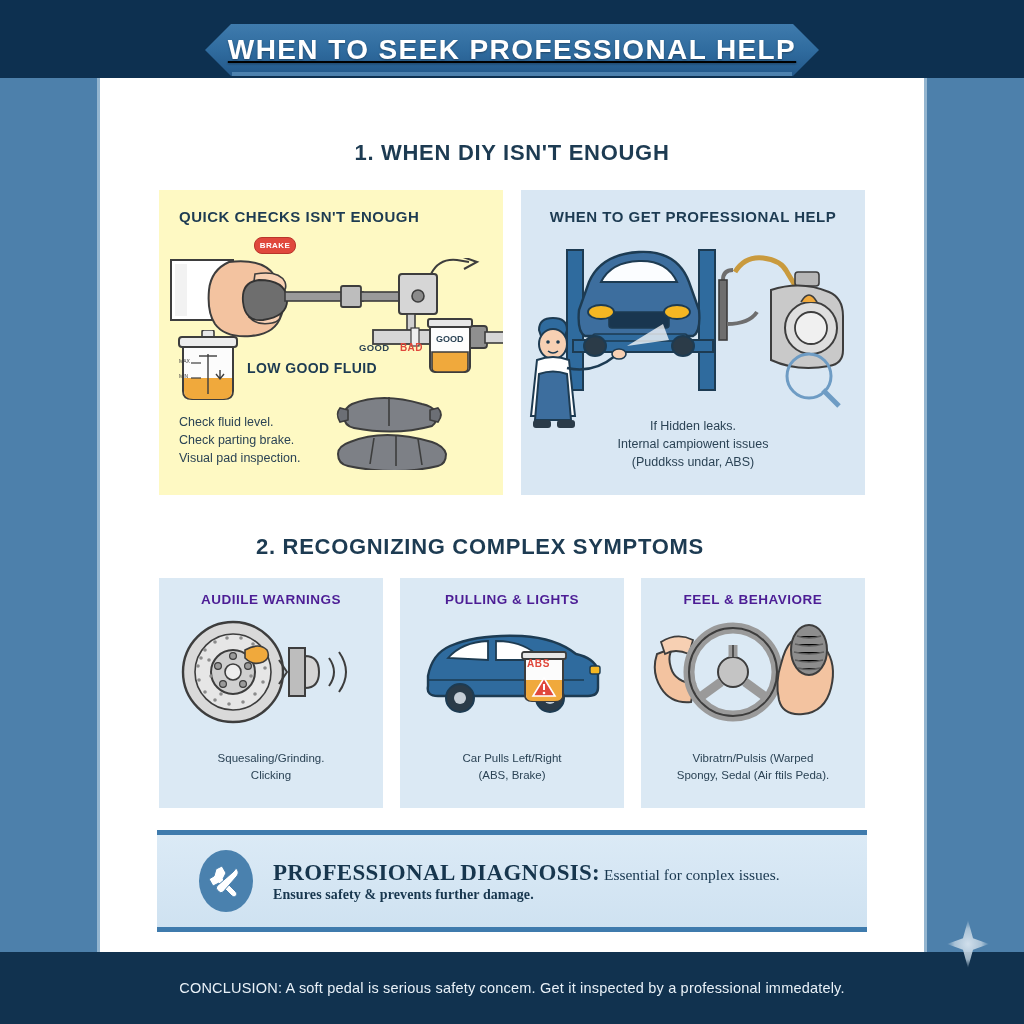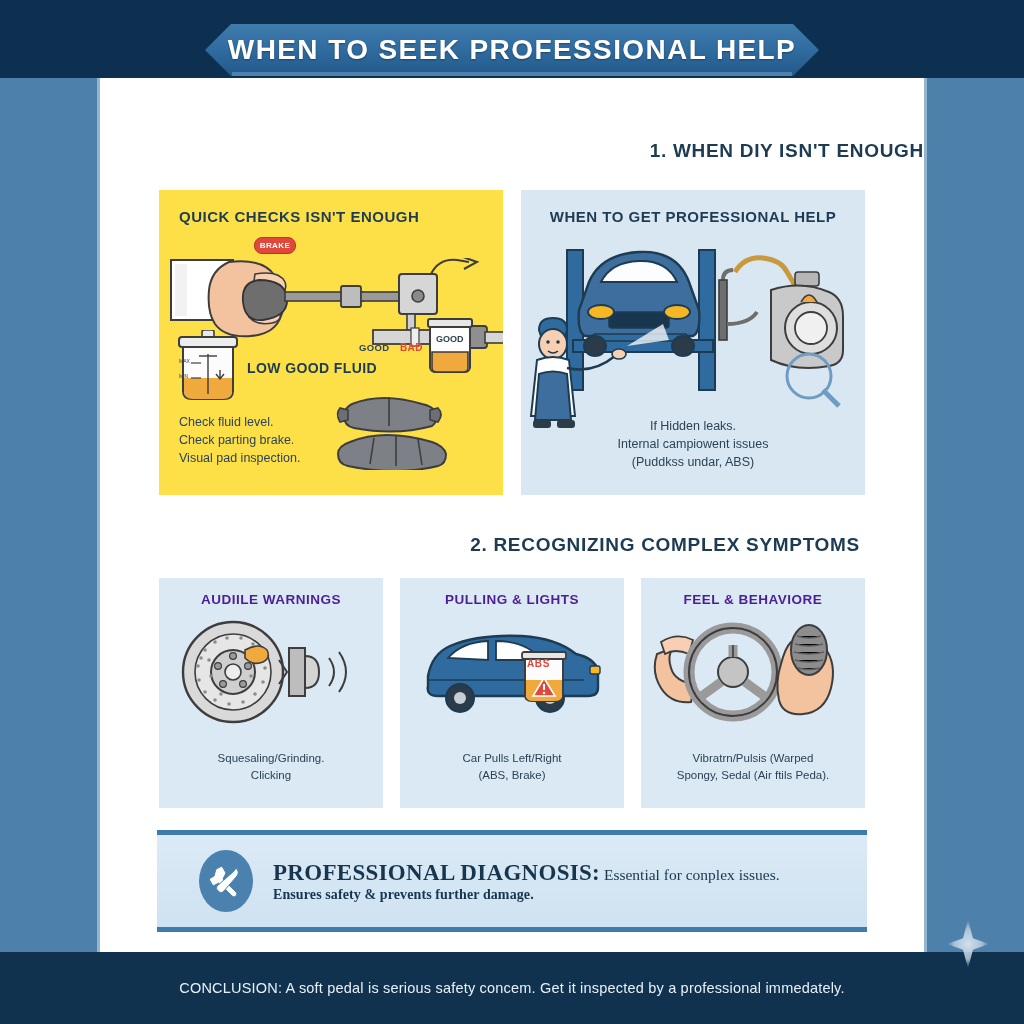--- a/index.html
+++ b/index.html
@@ -23,21 +23,21 @@
   .side-left  { position: absolute; left: 0;   top: 78px; width: 100px; bottom: 72px; background: #4d80ab; }
   .side-right { position: absolute; right: 0;  top: 78px; width: 100px; bottom: 72px; background: #4d80ab; }
   .thin-sep-l { position: absolute; left: 97px;  top: 78px; width: 4px; bottom: 72px; background: #cfe0ec; opacity: .55; }
   .thin-sep-r { position: absolute; right: 97px; top: 78px; width: 4px; bottom: 72px; background: #cfe0ec; opacity: .55; }
 
   
   .ribbon {
     position: absolute; left: 205px; top: 24px; width: 614px; height: 52px;
     background: linear-gradient(180deg, #3f7bad 0%, #2f6b9e 52%, #23588a 100%);
     clip-path: polygon(26px 0, 588px 0, 614px 26px, 588px 52px, 26px 52px, 0 26px);
-    display: flex; align-items: center; justify-content: center;
+    display: flex; align-items: center; justify-content: center; text-decoration: underline;
   }
   .ribbon-text {
     color: #ffffff; font-size: 28px; font-weight: bold;
     letter-spacing: 1.4px; text-transform: uppercase;
     font-family: "Liberation Sans", sans-serif;
     text-shadow: 0 1px 2px rgba(0,0,0,.35);
     white-space: nowrap;
   }
   .ribbon-underline {
     position: absolute; left: 232px; top: 72px; width: 560px; height: 4px;
@@ -45,31 +45,31 @@
   }
 
   
   .page {
     position: absolute; left: 100px; top: 78px; width: 824px; height: 874px;
     background: #ffffff;
   }
 
   
   .sec-heading {
-    text-align: right; color: #1d3b52;
-    font-size: 19px; font-weight: bold; letter-spacing: .7px;
+    text-align: center; color: #1d3b52;
+    font-size: 22px; font-weight: bold; letter-spacing: .7px;
     text-transform: uppercase;
   }
   #sec1-heading { position: absolute; left: 0; top: 62px; width: 824px; }
   #sec2-heading { position: absolute; left: 0; top: 456px; width: 760px; }
 
   
   .panels-row1 { position: absolute; left: 59px; top: 112px; width: 706px; height: 305px; display: flex; gap: 18px; }
   .panel {
-    background: #fde047; position: relative; overflow: hidden;
+    background: #fef9c3; position: relative; overflow: hidden;
     flex: 1; padding-top: 18px;
   }
   .panel.right { background: #d9e7f3; }
   .panel-title {
     text-align: center; color: #1d3b52; font-size: 15px;
     font-weight: bold; letter-spacing: .5px; text-transform: uppercase;
   }
   .panel-left .panel-title { text-align: left; padding-left: 20px; }
   .panel-caption {
     position: absolute; color: #2b4355; font-size: 12.5px; line-height: 1.45;

